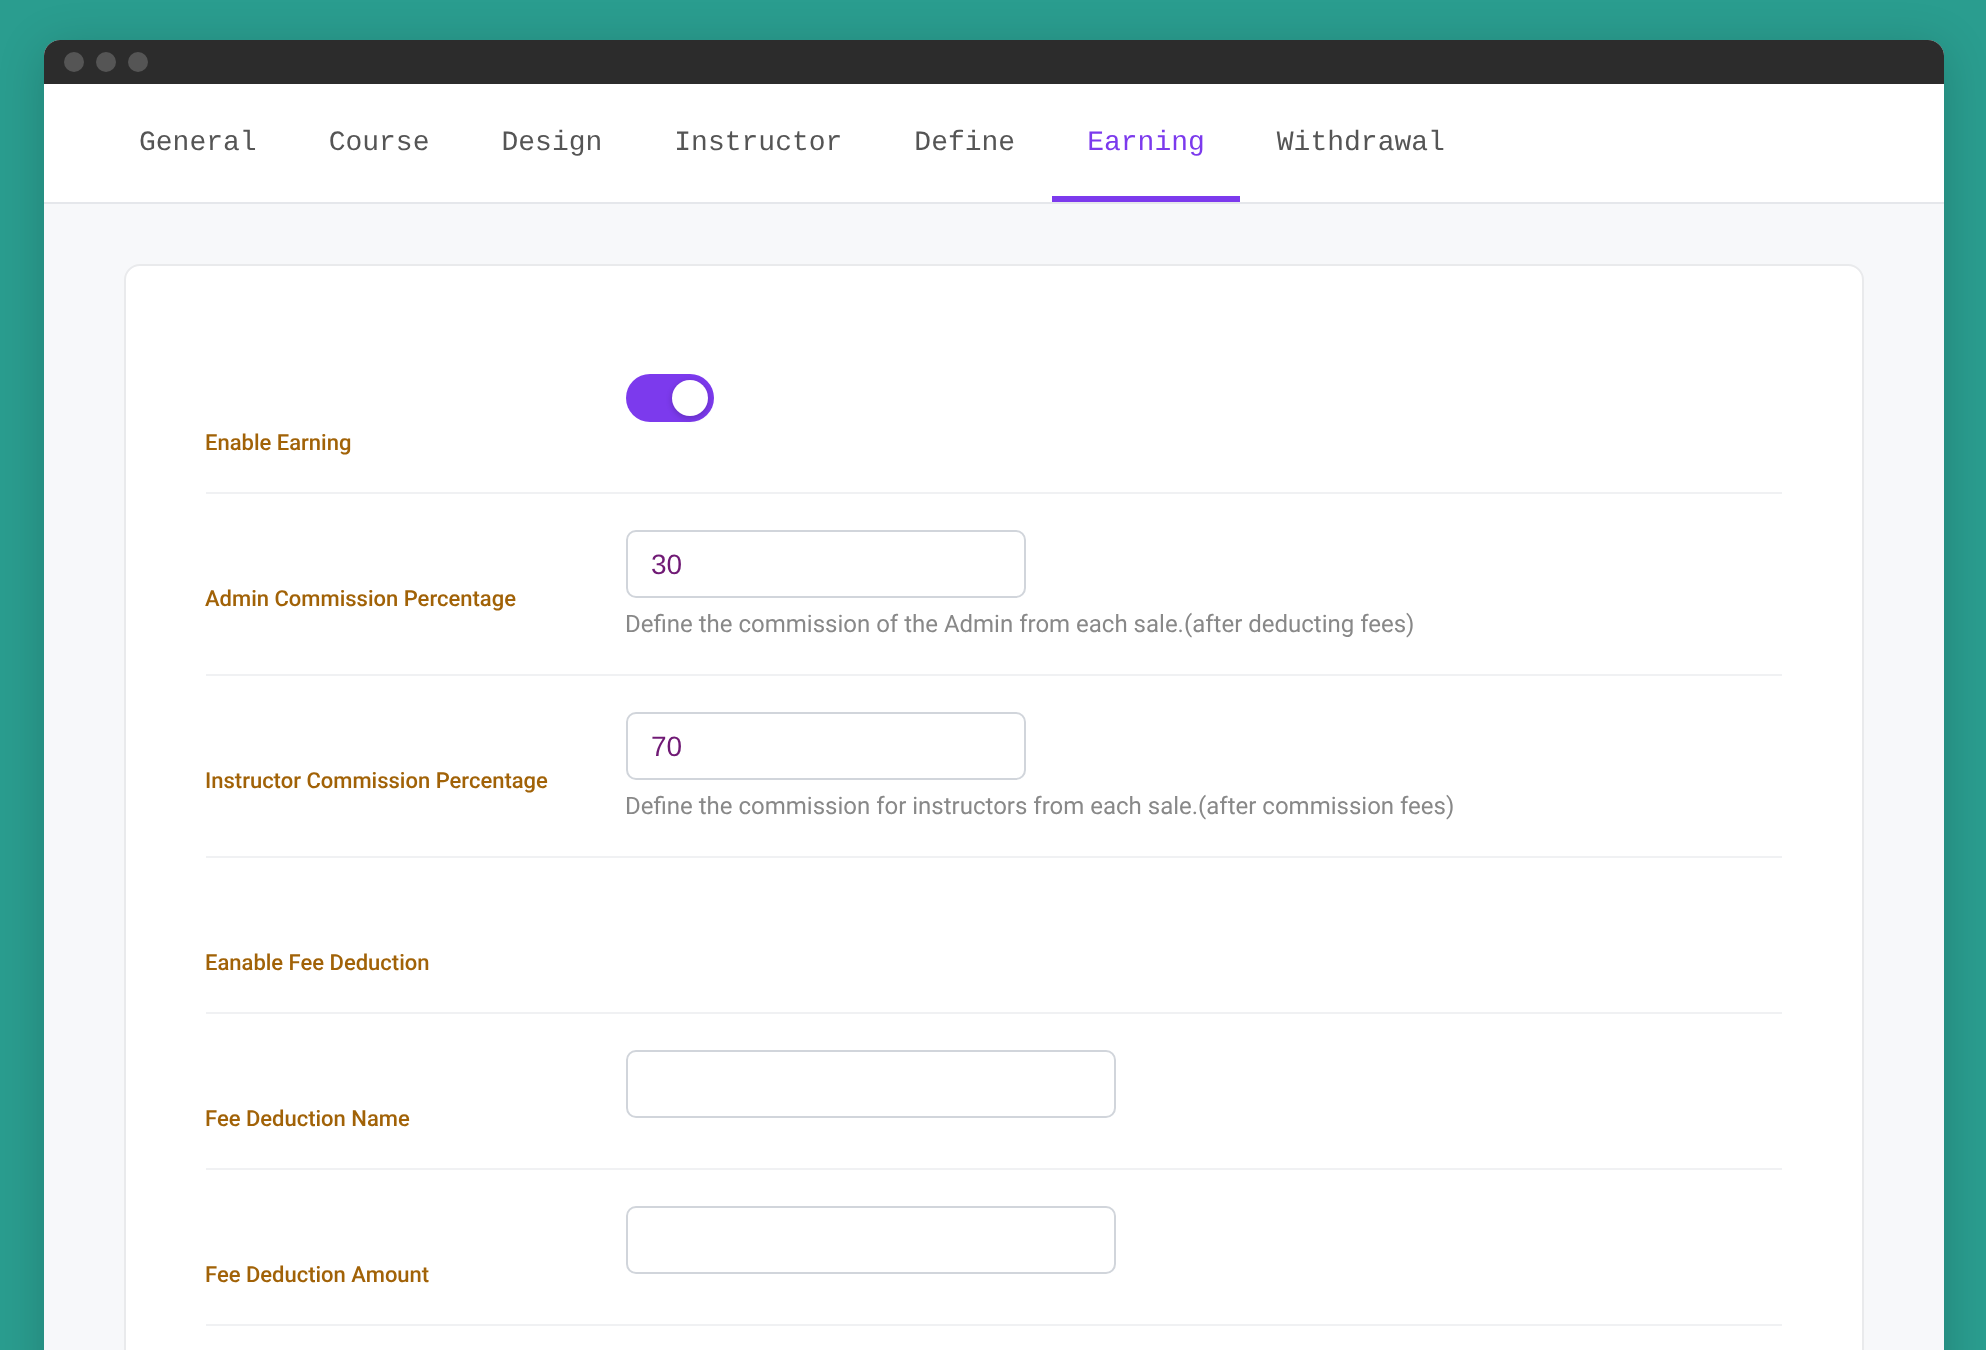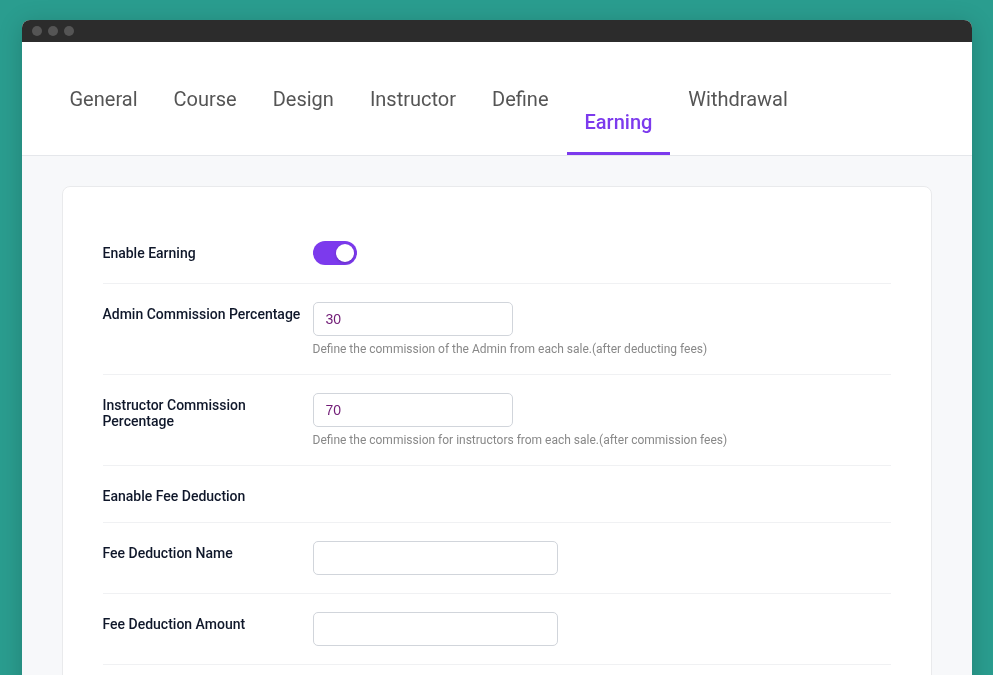--- a/index.html
+++ b/index.html
@@ -37,32 +37,32 @@
     }
     .tabs-bar {
       background: #fff;
       border-bottom: 1px solid #e5e7eb;
       display: flex;
       align-items: center;
       padding: 0 30px;
     }
     .tab {
       padding: 22px 18px 18px;
-      font-size: 20px;
+      font-size: 14px;
       color: #555;
       cursor: pointer;
       position: relative;
       white-space: nowrap;
       border-bottom: 3px solid transparent;
+      font-family: Liberation Mono, monospace;
     }
     .tab.active {
       color: #7c3aed;
       border-bottom: 3px solid #7c3aed;
       font-weight: 500;
-      margin-top: 46px;
     }
     .main-content {
       padding: 30px 40px;
       background: #f7f8fa;
     }
     .settings-card {
       background: #fff;
       border-radius: 8px;
       border: 1px solid #e9eaec;
       padding: 36px 40px;
@@ -72,24 +72,25 @@
       align-items: flex-start;
       padding: 18px 0;
       border-bottom: 1px solid #f0f1f3;
     }
     .setting-row:last-child {
       border-bottom: none;
     }
     .setting-label {
       width: 210px;
       min-width: 210px;
-      font-size: 14px;
+      font-size: 11px;
       font-weight: 500;
-      color: #0f172a;
+      color: #a16207;
       padding-top: 4px;
+      margin-top: 24px;
     }
     .setting-control {
       flex: 1;
     }
     .setting-help {
       font-size: 12px;
       color: #888;
       margin-top: 6px;
     }
     

